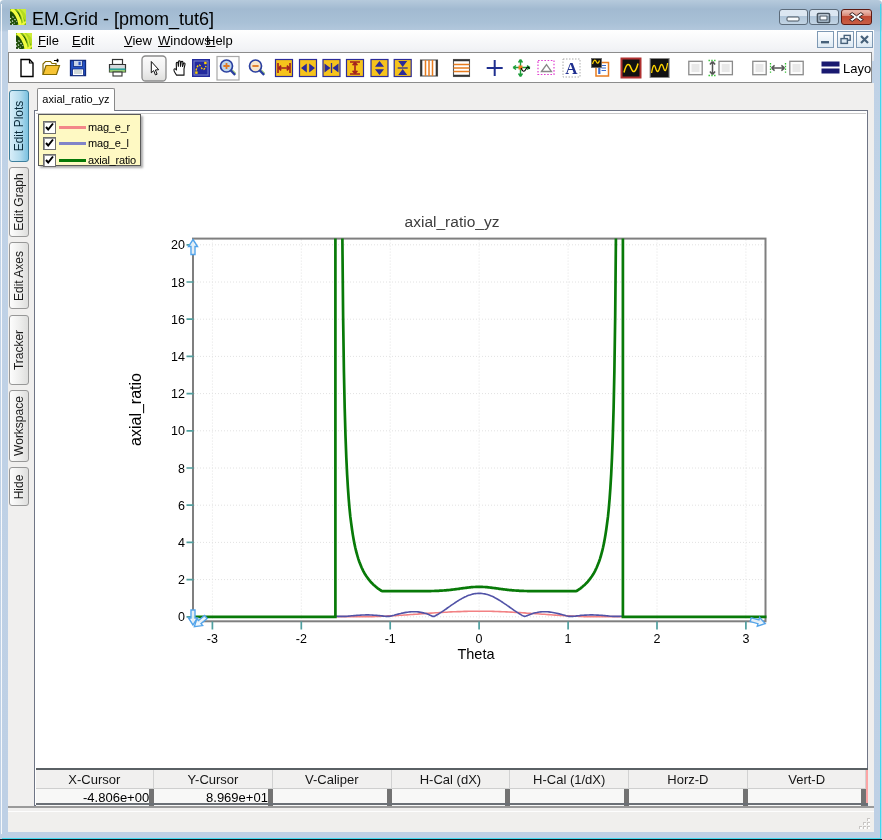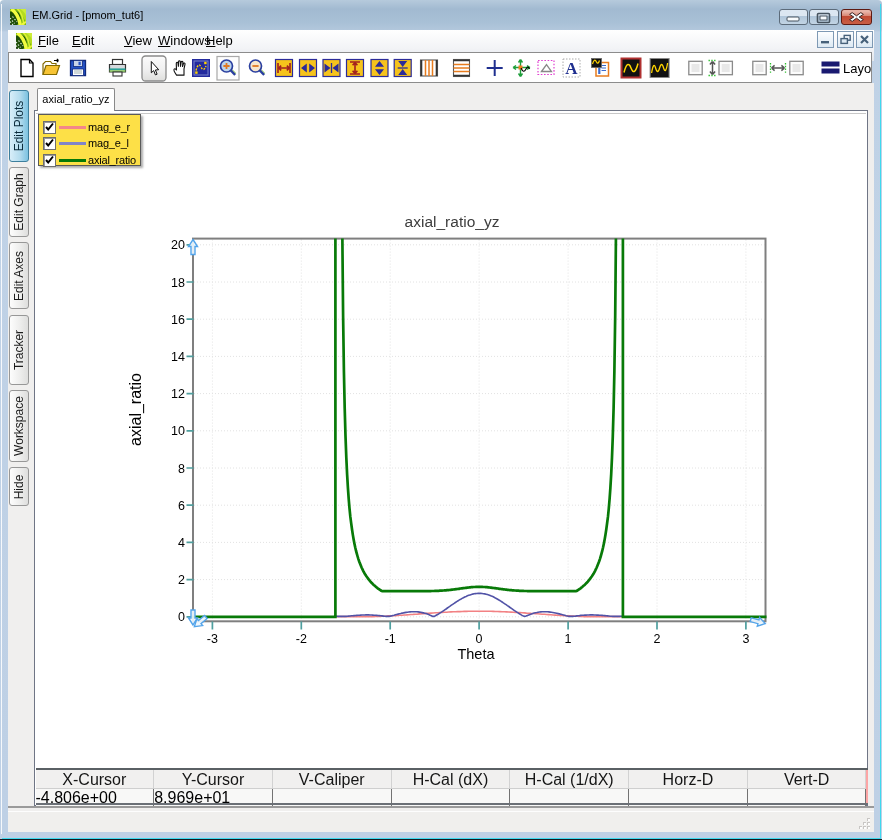--- a/index.html
+++ b/index.html
@@ -1,21 +1,21 @@
 <!DOCTYPE html>
 <html><head><meta charset="utf-8">
 <style>
 *{margin:0;padding:0;box-sizing:border-box}
 html,body{width:882px;height:840px;overflow:hidden;font-family:"Liberation Sans",sans-serif;background:#fff}
 #win{position:absolute;left:0;top:0;width:882px;height:840px}
 
 #frame{position:absolute;left:0;top:0;width:882px;height:840px;background:linear-gradient(#b6cadc,#a2bad1 9px,#a8c0d6 22px,#b2c7dc 30px,#c0d2e6 32px,#bed0e5);border-radius:4px 4px 0 0}
 #cyanR{position:absolute;right:1px;top:4px;width:1px;height:834px;background:#3fd9ee}
 #cyanB{position:absolute;left:2px;bottom:1px;width:879px;height:1px;background:#3fd9ee}
-#titlebar{position:absolute;left:8px;top:6px;right:8px;height:24px;color:#000;font-size:11px}
+#titlebar{position:absolute;left:8px;top:6px;right:8px;height:24px;color:#000;font-size:18px}
 #title-ico{position:absolute;left:2px;top:3px;width:16px;height:16px}
 #title-txt{position:absolute;left:24px;top:3px}
 .capbtn{position:absolute;top:3px;height:16px;border-radius:3px;border:1px solid #5c6b7a;background:linear-gradient(#dce7f2 45%,#b0c6da 45%,#c2d4e4)}
 #btnmin{right:66px;width:29px}
 #btnmax{right:35px;width:30px}
 #btnclose{right:2px;width:31px;background:linear-gradient(#e7b4a8 12%,#d8826f 45%,#c14a34 46%,#c95e44);border-color:#5e1a12}
 
 #menubar{position:absolute;left:8px;top:30px;width:866px;height:31px;background:linear-gradient(#ffffff,#f2f3f6 60%,#e2e6ec);font-size:13px;color:#000}
 #menu-ico{position:absolute;left:8px;top:3px;width:16px;height:16px}
 .mi{position:absolute;top:3px}
@@ -29,29 +29,29 @@
 .vtab span{position:absolute;left:50%;top:50%;transform:translate(-50%,-50%) rotate(-90deg);white-space:nowrap}
 #vt1{top:90px;height:72px;background:linear-gradient(90deg,#d8eef9,#b4dcee 55%,#7cc2e0);border-color:#3d7f9d;color:#0a2a3a}
 #vt2{top:167px;height:70px}
 #vt3{top:242px;height:67px}
 #vt4{top:315px;height:70px}
 #vt5{top:390px;height:72px}
 #vt6{top:467px;height:39px}
 
 #client{position:absolute;left:34px;top:110px;width:834px;height:696px;background:#fff;border:1px solid #6f7585}
 #client-inner{position:absolute;left:36px;top:112px;width:830px;height:2px;border-bottom:1px solid #c8c8c8}
-#legend{position:absolute;left:38px;top:114px;width:103px;height:52px;background:#fde047;border:1px solid #5a5a5a;box-shadow:2px 2px 2px rgba(90,90,90,.5);font-size:11px}
+#legend{position:absolute;left:38px;top:114px;width:103px;height:52px;background:#fef9c3;border:1px solid #5a5a5a;box-shadow:2px 2px 2px rgba(90,90,90,.5);font-size:11px}
 .lrow{position:absolute;left:4px;height:13px}
 .cb{position:absolute;left:0;top:0;width:13px;height:13px;border:1px solid #6e6e6e;background:#fff;box-shadow:inset 1px 1px 0 #9a9a9a}
 .dash{position:absolute;left:16px;top:5px;width:27px;height:3px}
 .ltx{position:absolute;left:45px;top:0;line-height:13px;color:#000;white-space:nowrap;letter-spacing:-0.2px}
 
-#ctable{position:absolute;left:35.5px;top:768px;width:832px;height:37px;background:#fca5a5;border-top:2px solid #5a6064;font-size:16px;color:#000}
+#ctable{position:absolute;left:35.5px;top:768px;width:832px;height:37px;background:#fca5a5;border-top:2px solid #5a6064;font-size:13px;color:#000}
 .th{position:absolute;top:0;height:19px;background:#f1f0ef;border-right:1px solid #d2d2d2;border-bottom:1px solid #cfcfcf;text-align:center;line-height:19px;font-weight:400;color:#151515}
-.td{position:absolute;top:19px;height:17px;background:#f8f8f7;border-right:1px solid #737373;text-align:left;line-height:17px}
+.td{position:absolute;top:19px;height:17px;background:#f8f8f7;border-right:5px solid #737373;text-align:right;line-height:17px}
 #ctable-bot{position:absolute;left:35.5px;top:803px;width:832px;height:2px;background:#6b7076}
 #clientbot{position:absolute;left:8px;top:806px;width:866px;height:2px;background:#9a9a9a}
 #statusbar{position:absolute;left:8px;top:811px;width:866px;height:21px;background:#f0efed;border-top:1px solid #fdfdfd}
 svg{display:block}
 </style></head>
 <body>
 <div id="win">
   <div id="frame"></div>
   <div id="cyanR"></div>
     <div style="position:absolute;left:1px;top:4px;width:1px;height:830px;background:rgba(255,255,255,.85)"></div>

